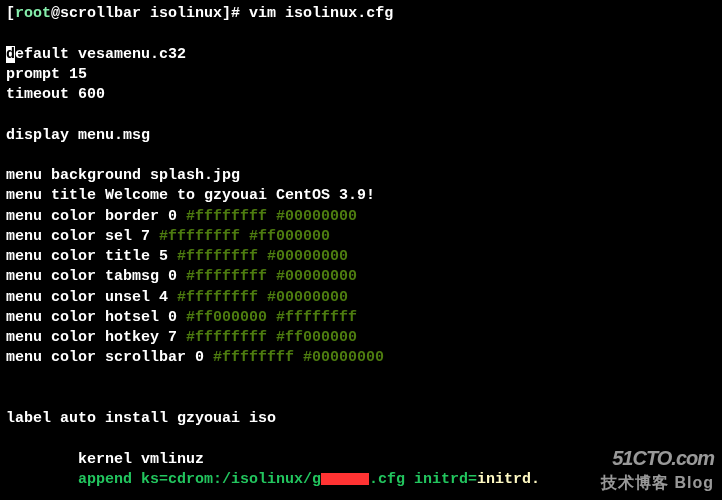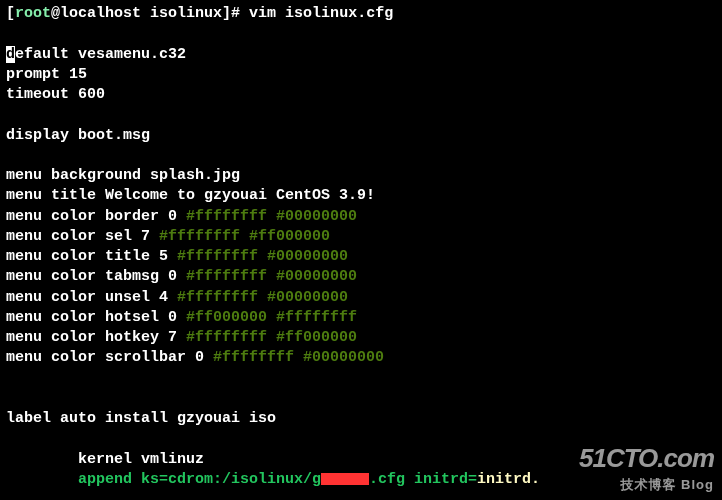--- a/index.html
+++ b/index.html
@@ -31,45 +31,45 @@
       position: absolute;
       right: 8px;
       bottom: 6px;
       text-align: right;
       color: rgba(255,255,255,0.6);
       font-family: Arial, sans-serif;
       font-weight: bold;
       pointer-events: none;
       user-select: none;
     }
-    .watermark .big { font-size: 26px; letter-spacing: -1px; font-style: italic; }
-    .watermark .small { font-size: 13px; letter-spacing: 1px; }
+    .watermark .big { font-size: 20px; letter-spacing: -1px; font-style: italic; }
+    .watermark .small { font-size: 16px; letter-spacing: 1px; }
     .blank { height: 1.35em; }
     .redact {
       display: inline-block;
       background: #ff3333;
       width: 48px;
       height: 12px;
       vertical-align: middle;
     }
   </style>
 </head>
 <body>
 
-<div class="line">[<span class="prompt-user">root</span><span class="prompt-white">@</span><span class="prompt-white">localhost</span><span> isolinux</span>]<span>#</span><span> vim isolinux.cfg</span></div>
+<div class="line">[<span class="prompt-user">root</span><span class="prompt-white">@</span><span class="prompt-white">scrollbar</span><span> isolinux</span>]<span>#</span><span> vim isolinux.cfg</span></div>
 
 <div class="blank"></div>
 
 <div class="line"><span class="inverted">d</span><span>efault vesamenu.c32</span></div>
 <div class="line white">prompt 15</div>
 <div class="line white">timeout 600</div>
 
 <div class="blank"></div>
 
-<div class="line white">display boot.msg</div>
+<div class="line white">display menu.msg</div>
 
 <div class="blank"></div>
 
 <div class="line white">menu background splash.jpg</div>
 <div class="line white">menu title Welcome to gzyouai CentOS 3.9!</div>
 
 <div class="line"><span class="white">menu color border 0 </span><span class="cyan">#ffffffff</span><span> </span><span class="cyan">#00000000</span></div>
 <div class="line"><span class="white">menu color sel 7 </span><span class="cyan">#ffffffff</span><span> </span><span class="cyan">#ff000000</span></div>
 <div class="line"><span class="white">menu color title 5 </span><span class="cyan">#ffffffff</span><span> </span><span class="cyan">#00000000</span></div>
 <div class="line"><span class="white">menu color tabmsg 0 </span><span class="cyan">#ffffffff</span><span> </span><span class="cyan">#00000000</span></div>

